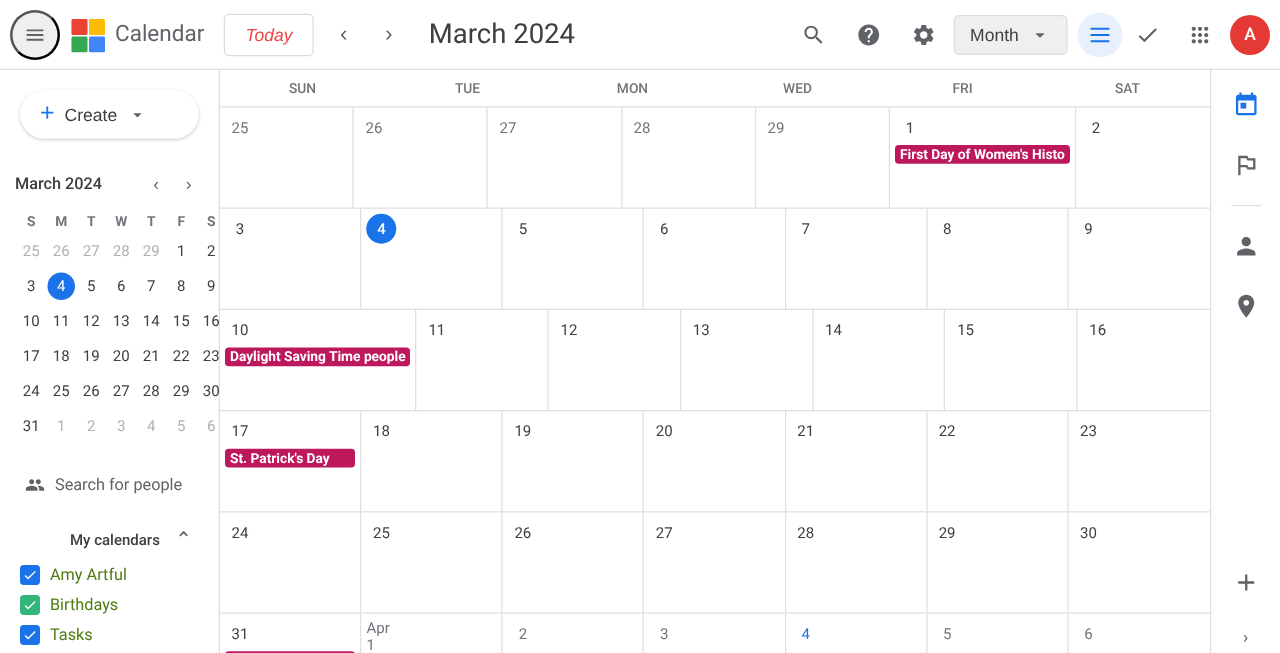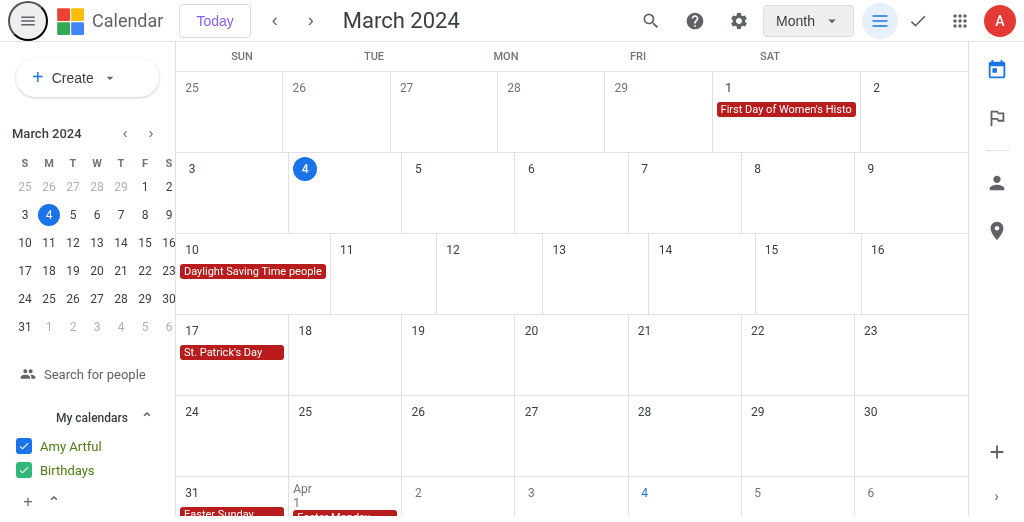--- a/index.html
+++ b/index.html
@@ -1,23 +1,23 @@
 <!DOCTYPE html>
 <html><head>
   <meta charset="utf-8">
   <style>
     * { box-sizing: border-box; margin: 0; padding: 0; }
     body { font-family: 'Google Sans', Roboto, Arial, sans-serif; font-size: 13px; color: #3c4043; background: #fff; overflow: hidden; }
     
     
-    .topbar { display: flex; align-items: center; height: 42px; padding: 0 8px; border-bottom: 1px solid #e0e0e0; gap: 8px; }
+    .topbar { display: flex; align-items: center; height: 56px; padding: 0 8px; border-bottom: 1px solid #e0e0e0; gap: 8px; }
     .topbar-menu-icon { width: 40px; height: 40px; display: flex; align-items: center; justify-content: center; border-radius: 50%; cursor: pointer; }
     .topbar-logo { display: flex; align-items: center; gap: 6px; margin-right: 8px; }
     .topbar-logo-text { font-size: 20px; color: #5f6368; font-weight: 400; }
-    .topbar-today-btn { padding: 8px 16px; border: 1px solid #dadce0; border-radius: 4px; font-size: 14px; cursor: pointer; background: #fff; color: #8b5cf6; }
+    .topbar-today-btn { padding: 8px 16px; border: 1px solid #dadce0; border-radius: 4px; font-size: 14px; cursor: pointer; background: #fff; color: #ef4444; font-style: italic; }
     .topbar-nav { display: flex; gap: 4px; }
     .topbar-nav-btn { width: 32px; height: 32px; border-radius: 50%; border: none; background: none; cursor: pointer; display: flex; align-items: center; justify-content: center; color: #5f6368; font-size: 18px; }
     .topbar-title { font-size: 22px; font-weight: 400; color: #3c4043; flex: 1; margin-left: 8px; }
     .topbar-icons { display: flex; align-items: center; gap: 4px; margin-left: auto; }
     .topbar-icon-btn { width: 40px; height: 40px; border-radius: 50%; border: none; background: none; cursor: pointer; display: flex; align-items: center; justify-content: center; color: #5f6368; font-size: 18px; }
     .month-selector { display: flex; align-items: center; border: 1px solid #dadce0; border-radius: 4px; padding: 6px 12px; font-size: 14px; cursor: pointer; gap: 8px; color: #3c4043; }
     .view-icons { display: flex; gap: 2px; margin-left: 4px; }
     .view-icon-btn { width: 36px; height: 36px; border-radius: 50%; border: none; cursor: pointer; display: flex; align-items: center; justify-content: center; }
     .view-icon-btn.active { background: #e8f0fe; }
     .view-icon-btn:not(.active) { background: none; }
@@ -59,21 +59,21 @@
     .cal-body { flex: 1; display: flex; flex-direction: column; }
     .cal-week { display: grid; grid-template-columns: repeat(7, 1fr); flex: 1; border-bottom: 1px solid #e0e0e0; min-height: 80px; }
     .cal-week:last-child { border-bottom: none; }
     .cal-day { border-right: 1px solid #e0e0e0; padding: 4px; position: relative; min-height: 80px; }
     .cal-day:last-child { border-right: none; }
     .cal-day-num { font-size: 12px; color: #3c4043; width: 24px; height: 24px; display: inline-flex; align-items: center; justify-content: center; border-radius: 50%; margin-bottom: 2px; }
     .cal-day-num.today { background: #1a73e8; color: #fff; font-weight: 500; }
     .cal-day-num.other-month { color: #70757a; }
     .cal-day-num.highlight { color: #1a73e8; }
     .cal-event { font-size: 11px; padding: 1px 4px; border-radius: 3px; margin-bottom: 2px; white-space: nowrap; overflow: hidden; text-overflow: ellipsis; color: #fff; cursor: pointer; }
-    .cal-event.blue { background: #b91c1c; }
+    .cal-event.blue { background: #be185d; font-weight: bold; }
     
     
     .right-panel { width: 56px; border-left: 1px solid #e0e0e0; display: flex; flex-direction: column; align-items: center; padding: 8px 0; gap: 8px; }
     .right-panel-icon { width: 40px; height: 40px; border-radius: 50%; border: none; background: none; cursor: pointer; display: flex; align-items: center; justify-content: center; color: #5f6368; font-size: 20px; }
     .right-panel-divider { width: 24px; border-top: 1px solid #e0e0e0; margin: 4px 0; }
     .right-panel-add { width: 40px; height: 40px; border-radius: 50%; border: none; background: none; cursor: pointer; display: flex; align-items: center; justify-content: center; color: #5f6368; font-size: 24px; margin-top: auto; }
   </style>
 </head>
 <body>
 
@@ -253,37 +253,46 @@
         <span class="cal-label">Amy Artful</span>
       </div>
       <div class="calendar-item">
         <div class="cal-checkbox green">
           <svg viewBox="0 0 24 24">
               <path d="M9 16.17L4.83 12l-1.42 1.41L9 19 21 7l-1.41-1.41z"></path>
             </svg>
         </div>
         <span class="cal-label">Birthdays</span>
       </div>
+      <div class="calendar-item">
+        <div class="cal-checkbox blue-dark">
+          <svg viewBox="0 0 24 24">
+              <path d="M9 16.17L4.83 12l-1.42 1.41L9 19 21 7l-1.41-1.41z"></path>
+            </svg>
+        </div>
+        <span class="cal-label">Tasks</span>
+      </div>
 
       <div class="other-section">
 
         <div class="other-btns">
           <button class="section-header-btn">+</button>
           <button class="section-header-btn">⌃</button>
         </div>
       </div>
 
     </div>
 
     <div class="calendar-area">
 
       <div class="cal-header-row" id="cal-header-row">
           <div class="cal-header-cell">SUN</div>
           <div class="cal-header-cell">TUE</div>
           <div class="cal-header-cell">MON</div>
+          <div class="cal-header-cell">WED</div>
           <div class="cal-header-cell">FRI</div>
           <div class="cal-header-cell">SAT</div>
         </div>
 
       <div class="cal-body" id="cal-body">
           <div class="cal-week">
             <div class="cal-day"><div class="cal-day-num other-month">25</div></div>
             <div class="cal-day"><div class="cal-day-num other-month">26</div></div>
             <div class="cal-day"><div class="cal-day-num other-month">27</div></div>
             <div class="cal-day"><div class="cal-day-num other-month">28</div></div>

